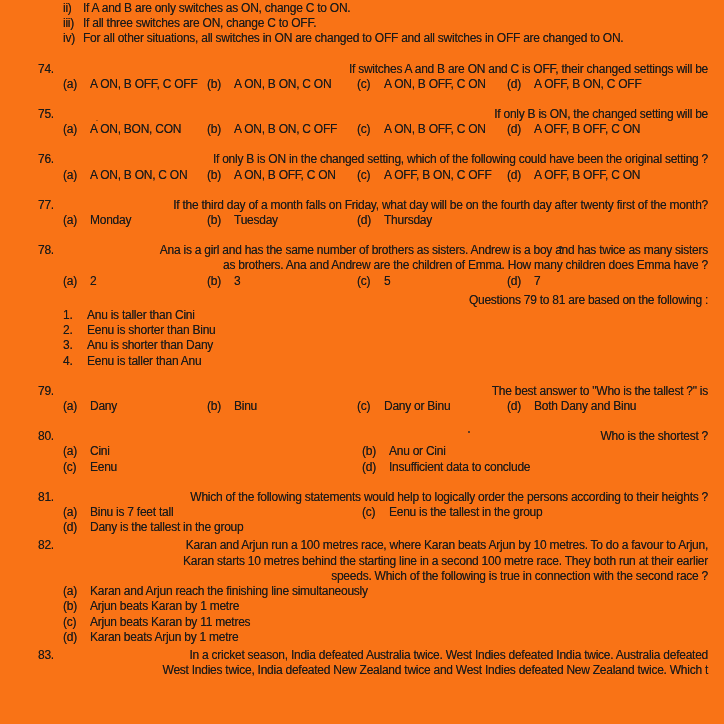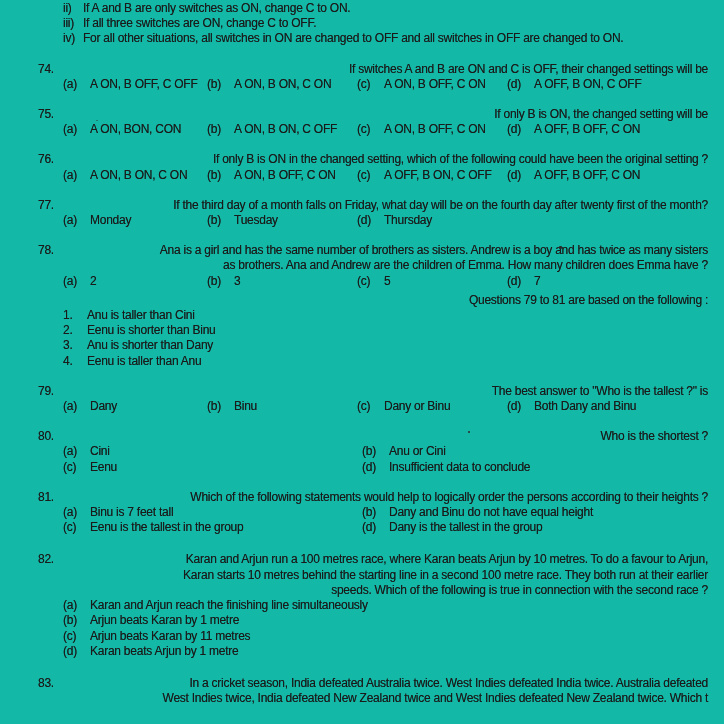--- a/index.html
+++ b/index.html
@@ -1,37 +1,37 @@
 <!DOCTYPE html>
 <html><head>
 <meta charset="utf-8">
 <style>
   html,body { margin:0; padding:0; background:#e9e9e6; }
   .page {
     position:relative;
     width:724px; height:724px;
     margin:0 auto;
-    background:#14b8a6;
+    background:#f97316;
     overflow:hidden;
     box-sizing:border-box;
     padding:1px 16px 0 38px;
     font-family:"Liberation Sans", sans-serif;
     font-size:12px;
     line-height:15.2px;
     letter-spacing:-0.25px;
     color:#1a1a1a;
     text-shadow:0 0 0.4px rgba(25,25,25,0.65);
   }
   .rules { margin-left:25px; }
   .rule { display:flex; }
   .rule .rlabel { width:20px; flex:none; }
   .rule .rtext  { width:626px; }
 
   .q { display:flex; margin-top:15px; }
-  .q.gap-lg { margin-top:17px; }
+  .q.gap-lg { margin-top:3px; }
   .qnum { width:25px; flex:none; }
   .qbody { flex:1; min-width:0; }
   .qline { white-space:nowrap;text-align:right; }
 
   .opts4 { display:grid; grid-template-columns:144px 150px 150px 1fr; }
   .opts2 { display:grid; grid-template-columns:299px 1fr; }
   .optsl { display:block; }
   .opt { white-space:nowrap; }
   .olabel { display:inline-block; width:27px; }
 
@@ -180,21 +180,20 @@
       </div>
     </div>
   </div>
 
   <div class="q">
     <div class="qnum">81.</div>
     <div class="qbody">
       <div class="qline">Which of the following statements would help to logically order the persons according to their heights ?</div>
       <div class="opts2">
         <span class="opt"><span class="olabel">(a)</span><span>Binu is 7 feet tall</span></span>
-        <span class="opt"><span class="olabel">(b)</span><span>Dany and Binu do not have equal height</span></span>
         <span class="opt"><span class="olabel">(c)</span><span>Eenu is the tallest in the group</span></span>
         <span class="opt"><span class="olabel">(d)</span><span>Dany is the tallest in the group</span></span>
       </div>
     </div>
   </div>
 
   <div class="q gap-lg">
     <div class="qnum">82.</div>
     <div class="qbody">
       <div class="qline">Karan and Arjun run a 100 metres race, where Karan beats Arjun by 10 metres. To do a favour to Arjun,</div>

